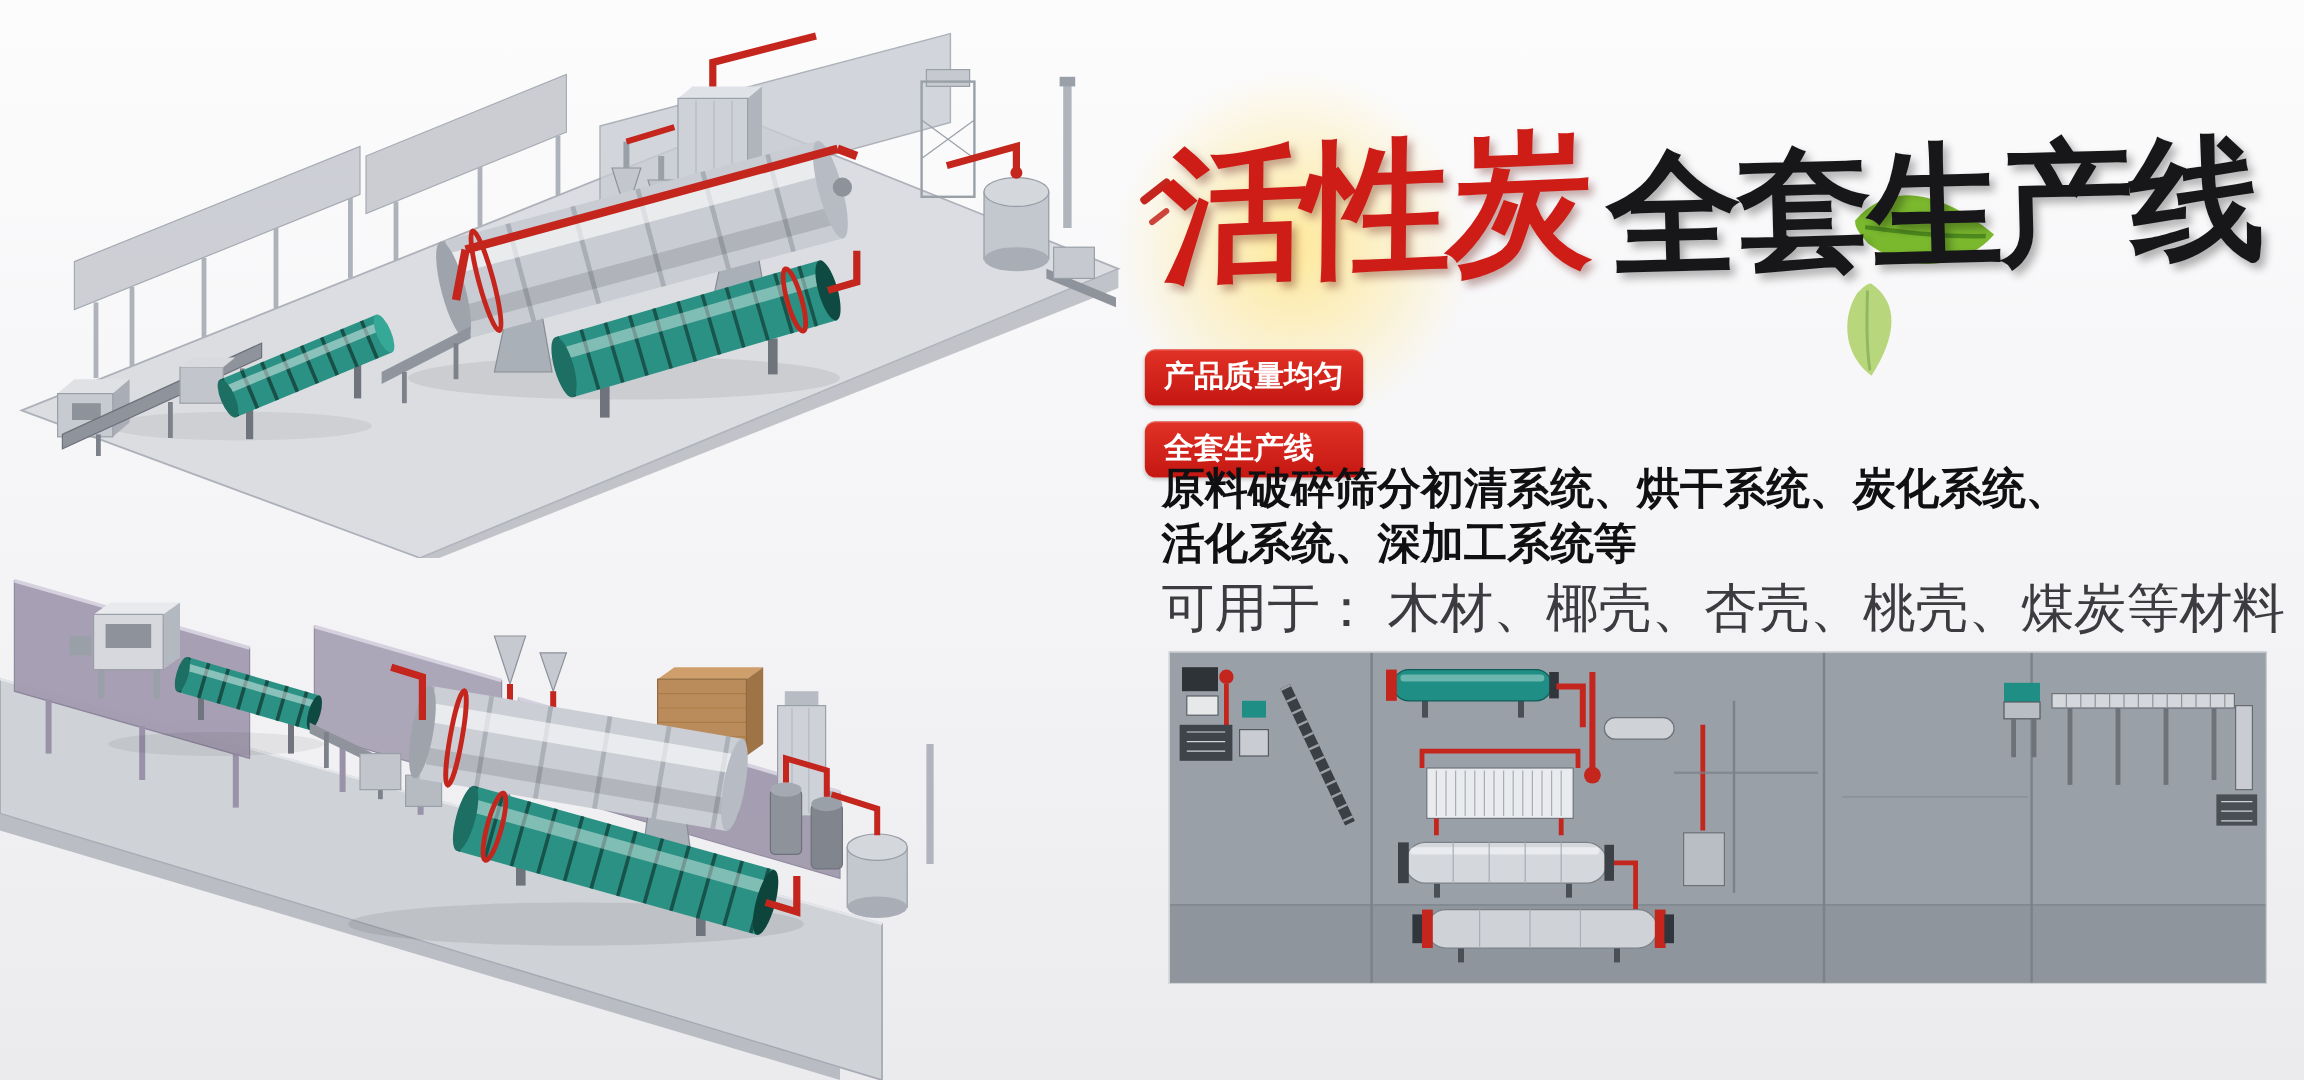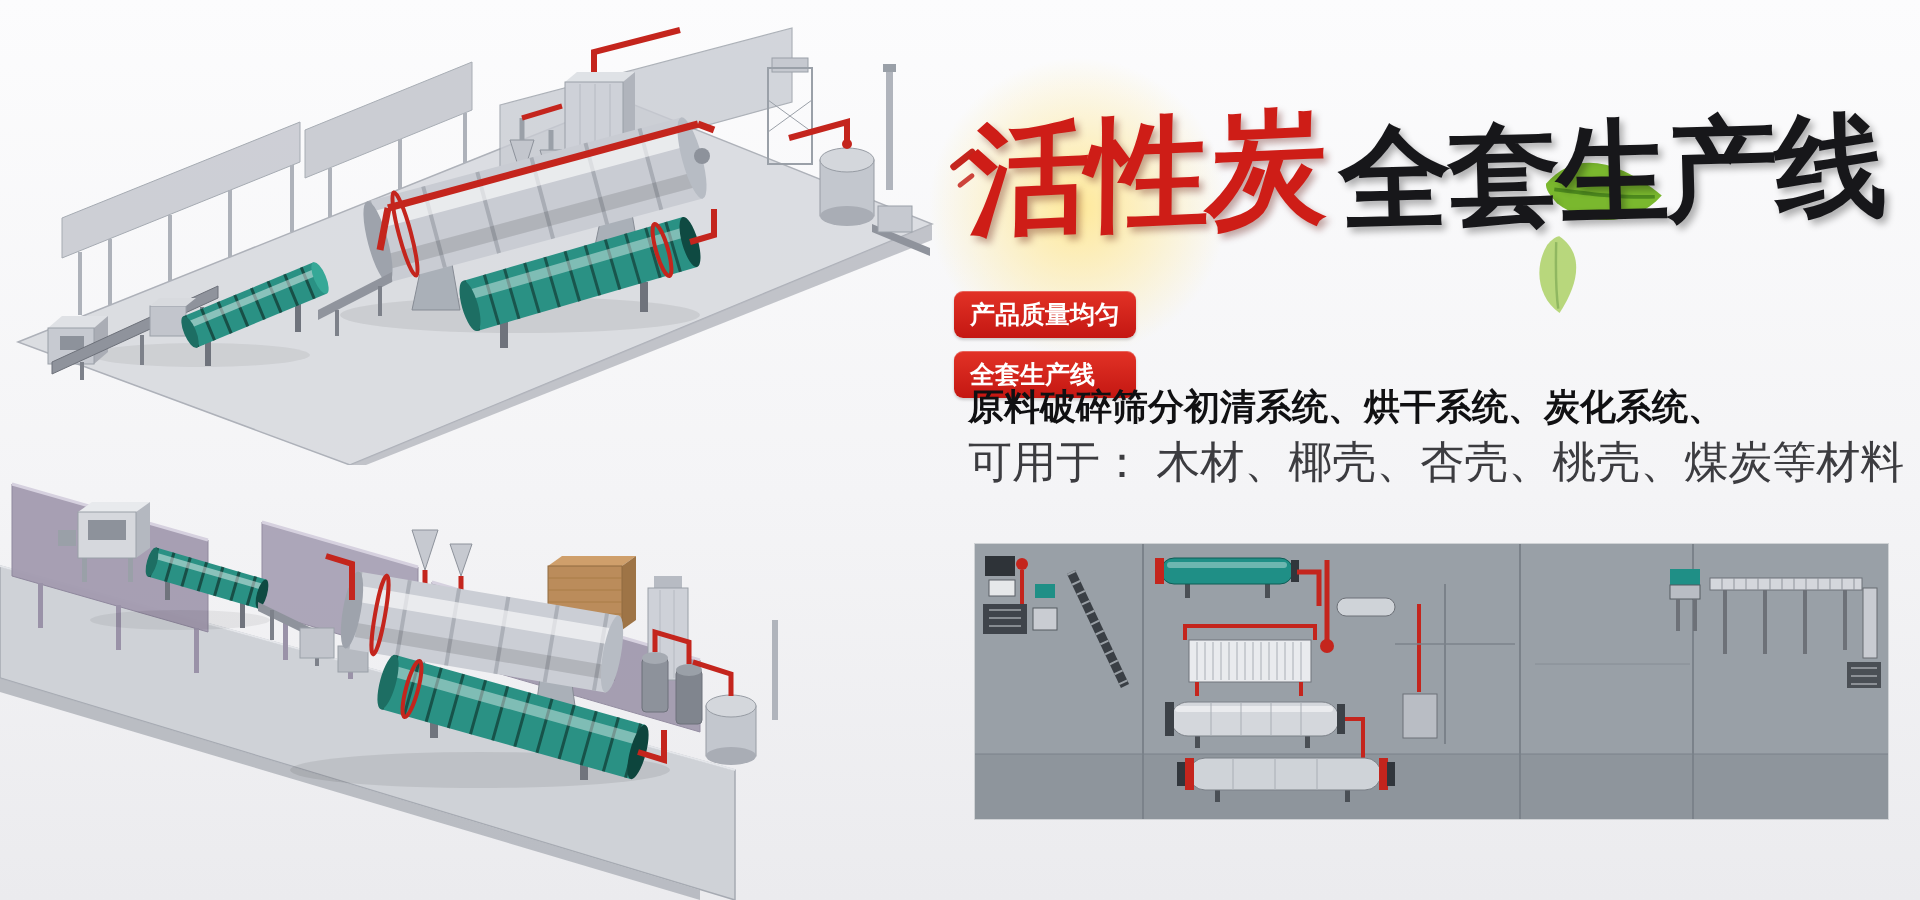--- a/index.html
+++ b/index.html
@@ -339,20 +339,21 @@
       <span class="t-red">活性炭</span><span class="t-black">全套生产线</span>
     </div>
 
     <div class="badges">
       <div class="badge">产品质量均匀</div>
       <div class="badge">全套生产线</div>
     </div>
 
     <div class="desc">
       <div class="desc-bold">原料破碎筛分初清系统、烘干系统、炭化系统、</div>
+      <div class="desc-bold">活化系统、深加工系统等</div>
       <div class="desc-light">可用于： 木材、椰壳、杏壳、桃壳、煤炭等材料</div>
     </div>
   </section>
 
   <div class="panorama">
     <svg viewBox="0 0 913 275" xmlns="http://www.w3.org/2000/svg">
       <rect x="0" y="0" width="913" height="275" fill="#99a0a7"></rect>
       <rect x="0" y="210" width="913" height="65" fill="#8e959c"></rect>
       <g stroke="#7b828a">
         <line x1="168" y1="0" x2="168" y2="275" stroke-width="2"></line>

